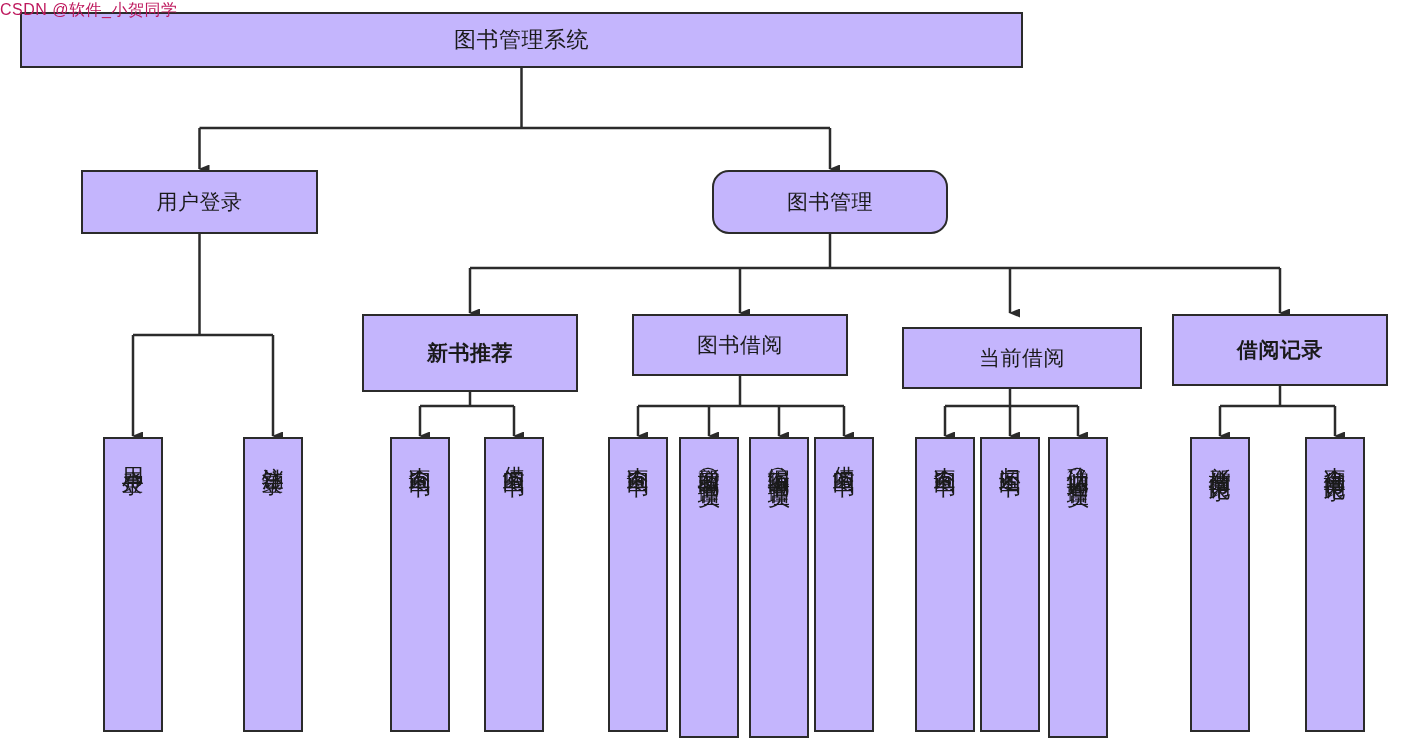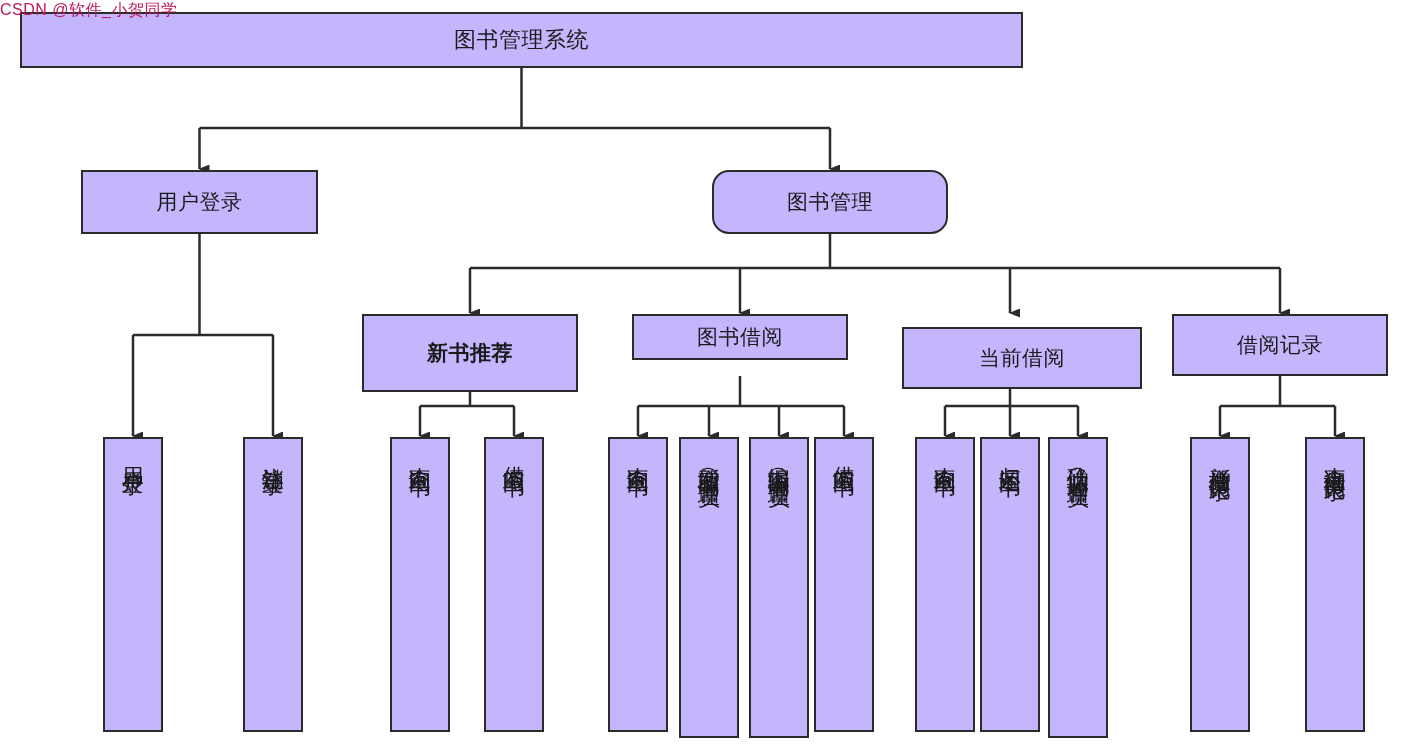--- a/index.html
+++ b/index.html
@@ -117,27 +117,27 @@
       </div>
       <div class="node-box" style="left: 81px; top: 170px; width: 237px; height: 64px;">
         <span class="node-label">用户登录</span>
       </div>
       <div class="node-box" style="left: 712px; top: 170px; width: 236px; height: 64px; border-radius: 17px;">
         <span class="node-label">图书管理</span>
       </div>
       <div class="node-box" style="left: 362px; top: 314px; width: 216px; height: 78px; font-weight: bold;">
         <span class="node-label">新书推荐</span>
       </div>
-      <div class="node-box" style="left: 632px; top: 314px; width: 216px; height: 46px;">
+      <div class="node-box" style="left: 632px; top: 314px; width: 216px; height: 62px;">
         <span class="node-label">图书借阅</span>
       </div>
       <div class="node-box" style="left: 902px; top: 327px; width: 240px; height: 62px;">
         <span class="node-label">当前借阅</span>
       </div>
-      <div class="node-box" style="left: 1172px; top: 314px; width: 216px; height: 62px;">
+      <div class="node-box" style="left: 1172px; top: 314px; width: 216px; height: 72px; font-weight: bold;">
         <span class="node-label">借阅记录</span>
       </div>
       <div class="node-box vertical" style="left: 103px; top: 437px; width: 60px; height: 295px;">
         <span class="node-label">用户登录</span>
       </div>
       <div class="node-box vertical" style="left: 243px; top: 437px; width: 60px; height: 295px;">
         <span class="node-label">注销登录</span>
       </div>
       <div class="node-box vertical" style="left: 390px; top: 437px; width: 60px; height: 295px;">
         <span class="node-label">查询图书</span>

